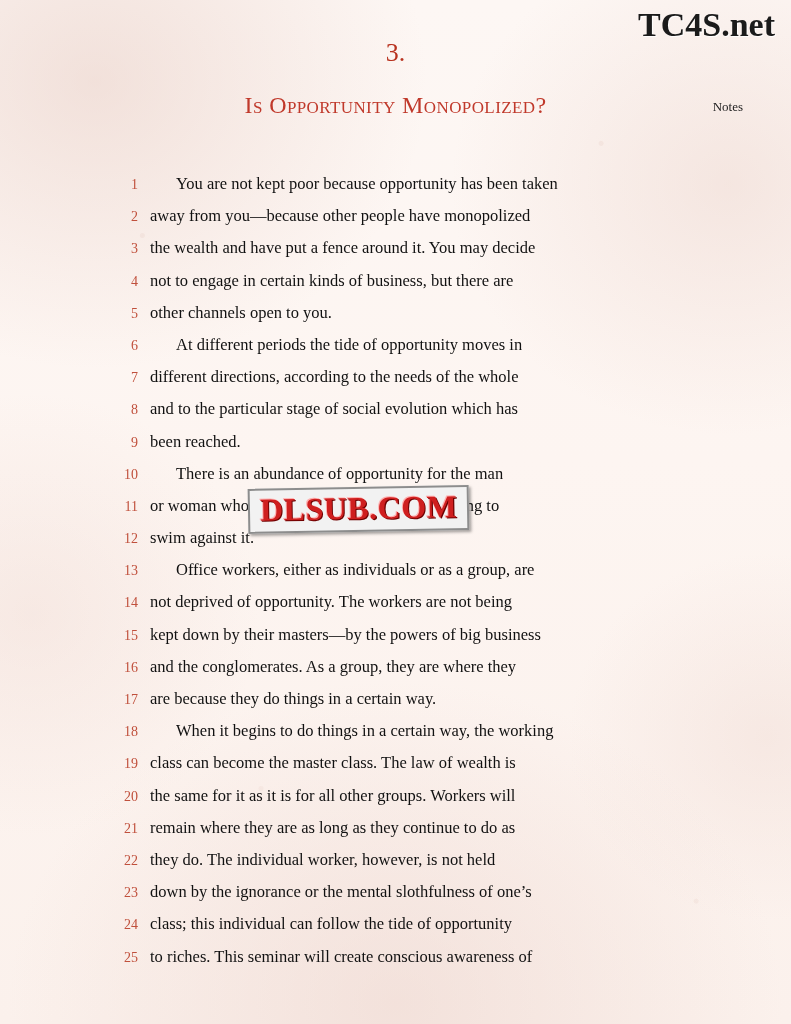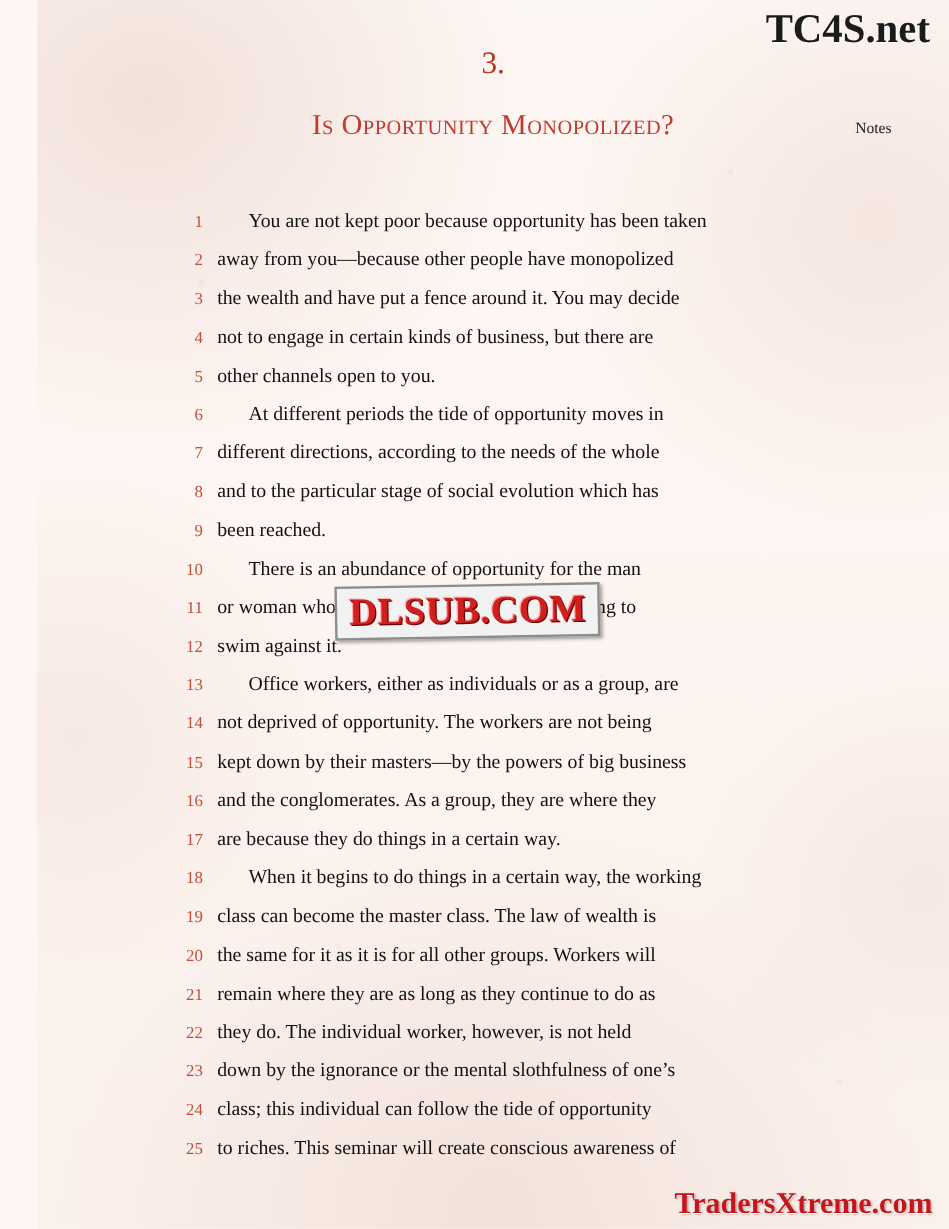--- a/index.html
+++ b/index.html
@@ -17,21 +17,20 @@
   .page {
     position: absolute;
     inset: 0;
     background:
       radial-gradient(ellipse 60% 40% at 12% 8%, rgba(228,198,188,0.45), rgba(228,198,188,0) 70%),
       radial-gradient(ellipse 50% 35% at 92% 18%, rgba(232,205,196,0.40), rgba(232,205,196,0) 70%),
       radial-gradient(ellipse 70% 45% at 50% 98%, rgba(233,206,198,0.45), rgba(233,206,198,0) 70%),
       radial-gradient(ellipse 40% 30% at 4% 60%, rgba(236,212,204,0.35), rgba(236,212,204,0) 72%),
       radial-gradient(ellipse 35% 25% at 97% 72%, rgba(236,212,204,0.35), rgba(236,212,204,0) 72%),
       linear-gradient(180deg, #fdf7f4 0%, #fdf5f1 45%, #fbf1ec 100%);
-    margin-left: 31px;
   }
   .page::after {
     content: "";
     position: absolute;
     inset: 0;
     pointer-events: none;
     background-image:
       radial-gradient(circle at 18% 23%, rgba(200,150,135,0.10) 0 2px, rgba(0,0,0,0) 3px),
       radial-gradient(circle at 76% 14%, rgba(200,150,135,0.10) 0 2px, rgba(0,0,0,0) 3px),
       radial-gradient(circle at 33% 77%, rgba(200,150,135,0.08) 0 2px, rgba(0,0,0,0) 3px),
@@ -269,15 +268,14 @@
       <div class="line-row">
         <div class="line-no">25</div>
         <div class="line-text">to riches. This seminar will create conscious awareness of</div>
       </div>
     </div>
 
   <div class="watermark-center">
     <span class="wm-text">DLSUB.COM</span>
   </div>
 
-  <div class="brand-bottom">TradersXtreme.com</div>
 
 </div>
 
 </body></html>

